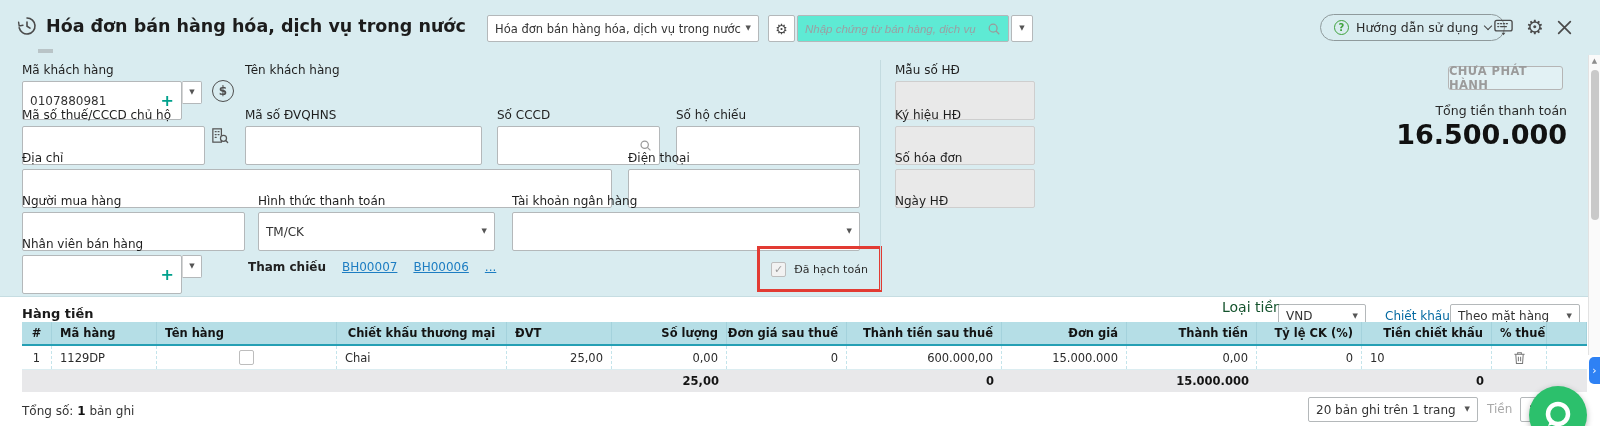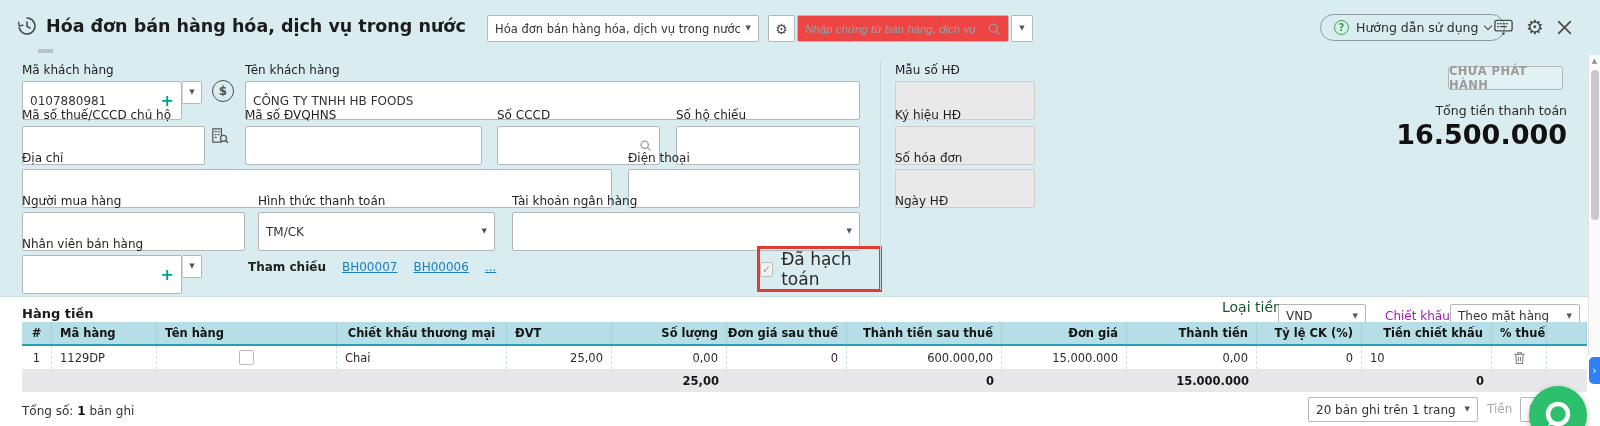--- a/index.html
+++ b/index.html
@@ -59,21 +59,21 @@
 <div class="abs" style="left:38px;top:49px;width:15px;height:4px;background:#b9c4c7"></div>
 
 <div class="abs tb sel" style="left:487px;top:15px;width:272px;height:27px">
   <span style="font-size:11.5px">Hóa đơn bán hàng hóa, dịch vụ trong nước</span>
   <span class="caret">▼</span>
 </div>
 
 <div class="abs topbtn" style="left:768px;top:15px;width:27px;height:27px;background:#fff;border:1px solid #b4b8ba;border-radius:2px">
   <span class="gear-glyph" style="font-size:14px">⚙</span>
 </div>
-<div class="abs" style="left:797px;top:15px;width:212px;height:27px;background:#ef4444;border:1px solid #b4b8ba;border-radius:2px;display:flex;align-items:center;padding:0 7px;gap:5px">
+<div class="abs" style="left:797px;top:15px;width:212px;height:27px;background:#5eead4;border:1px solid #b4b8ba;border-radius:2px;display:flex;align-items:center;padding:0 7px;gap:5px">
   <input class="searchfield" placeholder="Nhập chứng từ bán hàng, dịch vụ" style="">
   <svg width="14" height="14" viewBox="0 0 16 16" fill="none" stroke="#9a9a9a" stroke-width="1.5">
       <circle cx="7" cy="7" r="4.5"></circle>
       <path d="M10.3 10.3 L14 14"></path>
     </svg>
 </div>
 <div class="abs topbtn" style="left:1011px;top:15px;width:22px;height:27px;background:#fff;border:1px solid #b4b8ba;border-radius:2px">
   <span class="caret">▼</span>
 </div>
 
@@ -106,23 +106,20 @@
       <span class="plus">+</span>
     </div>
     <div class="attachbtn">
         <span class="caret">▼</span>
       </div>
   </div>
 </div>
 <div class="abs circle-ico" style="left:212px;top:80px">$</div>
 <div class="abs" style="left:245px;top:63px">
   <div class="lbl">Tên khách hàng</div>
-  <div class="tb" style="width:615px">
-      <span>CÔNG TY TNHH HB FOODS</span>
-    </div>
 </div>
 
 <div class="abs" style="left:22px;top:108px">
   <div class="lbl">Mã số thuế/CCCD chủ hộ</div>
   <div class="tb" style="width:183px">
       <span></span>
     </div>
 </div>
 <span class="abs" style="left:210px;top:126px">
   <svg width="19" height="19" viewBox="0 0 20 20" fill="none" stroke="#555" stroke-width="1.3" stroke-linecap="round">
@@ -203,21 +200,21 @@
 </div>
 <div class="abs" style="left:248px;top:256px;height:22px;display:flex;align-items:center;gap:16px">
   <span style="font-size:12px;font-weight:bold">Tham chiếu</span>
   <span class="link">BH00007</span>
   <span class="link">BH00006</span>
   <span class="link">...</span>
 </div>
 
 <div class="abs redbox" style="left:757px;top:246px;width:125px;height:46px">
   <span class="chkbox checked">✓</span>
-  <span style="font-size:17px;color:#2b2b2b">Đã hạch toán</span>
+  <span style="font-size:11px;color:#2b2b2b">Đã hạch toán</span>
 </div>
 
 <div class="abs" style="left:880px;top:60px;width:1px;height:230px;background:#c3dbe0"></div>
 
 <div class="abs" style="left:895px;top:63px">
   <div class="lbl">Mẫu số HĐ</div>
   <div class="tb dis" style="width:140px">
       <span></span>
     </div>
 </div>
@@ -240,21 +237,21 @@
 <div class="abs badge" style="left:1448px;top:66px;width:115px;height:24px">CHƯA PHÁT HÀNH</div>
 <div class="abs" style="left:1267px;top:103px;width:300px;text-align:right;font-size:12.5px;color:#2a2a2a">Tổng tiền thanh toán</div>
 <div class="abs" style="left:1267px;top:119px;width:300px;text-align:right;font-size:27px;font-weight:bold;color:#111">16.500.000</div>
 
 <div class="abs" style="left:22px;top:306px;font-size:13px;font-weight:bold;color:#1a1a1a">Hàng tiền</div>
 <div class="abs" style="left:1222px;top:299px;font-size:14px;color:#14532d">Loại tiền</div>
 <div class="abs tb sel" style="left:1278px;top:304px;width:88px;height:24px">
   <span>VND</span>
   <span class="caret">▼</span>
 </div>
-<div class="abs" style="left:1385px;top:309px;font-size:12px;color:#a21caf">Chiết khấu</div>
+<div class="abs" style="left:1385px;top:309px;font-size:12px;color:#0369a1">Chiết khấu</div>
 <div class="abs tb sel" style="left:1450px;top:304px;width:130px;height:24px">
   <span>Theo mặt hàng</span>
   <span class="caret">▼</span>
 </div>
 
 <div class="abs grid thead" style="left:22px;top:322px">
   <div class="c">#</div>
   <div>Mã hàng</div>
   <div>Tên hàng</div>
   <div class="c">Chiết khấu thương mại</div>

